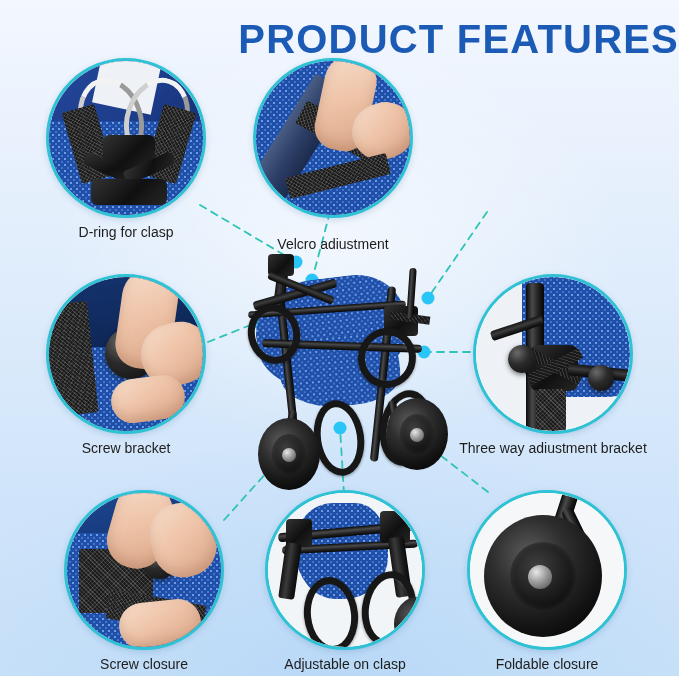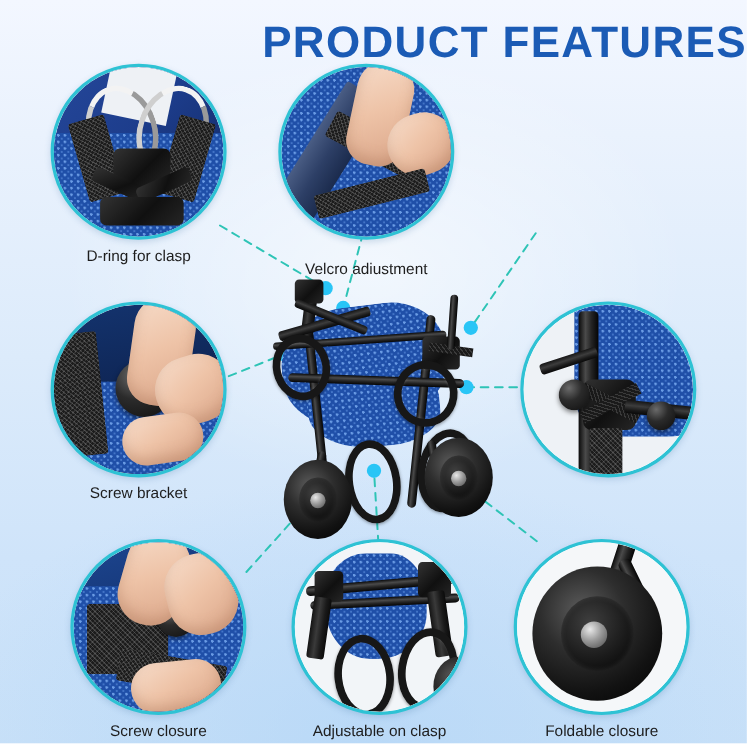--- a/index.html
+++ b/index.html
@@ -303,20 +303,21 @@
         <div class="clasp" style="left:54px;top:68px;width:48px;height:46px;border-radius:8px;"></div>
         <div class="xstrap" style="left:50px;top:84px;width:58px;height:11px;transform:rotate(28deg);"></div>
         <div class="xstrap" style="left:50px;top:84px;width:58px;height:11px;transform:rotate(-28deg);"></div>
         <div class="straph" style="left:14px;top:46px;width:54px;height:10px;transform:rotate(-18deg);"></div>
         <div class="knob" style="left:32px;top:68px;width:28px;height:28px;"></div>
         <div class="straph" style="left:92px;top:90px;width:70px;height:12px;transform:rotate(6deg);"></div>
         <div class="knob" style="left:112px;top:88px;width:26px;height:26px;"></div>
         <div class="webbing" style="left:60px;top:112px;width:30px;height:44px;"></div>
       </div>
     </div>
+    <div class="caption" style="top:166px;">Three way adiustment bracket</div>
   </div>
 
   <div class="callout" style="left:64px;top:490px;width:160px;height:190px;">
     <div class="bubble" style="width:160px;height:160px;">
       <div class="photo" style="background:linear-gradient(165deg,#1d4690 0%,#12306e 55%,#0a1c45 100%);">
         <div class="mesh" style="left:-14px;top:40px;width:200px;height:140px;"></div>
         <div class="webbing" style="left:12px;top:56px;width:74px;height:64px;"></div>
         <div class="webbing" style="left:40px;top:104px;width:98px;height:30px;transform:rotate(10deg);"></div>
         <div class="knob" style="left:76px;top:52px;width:34px;height:34px;"></div>
         <div class="finger" style="left:44px;top:-10px;width:58px;height:86px;border-radius:28px;transform:rotate(16deg);"></div>

